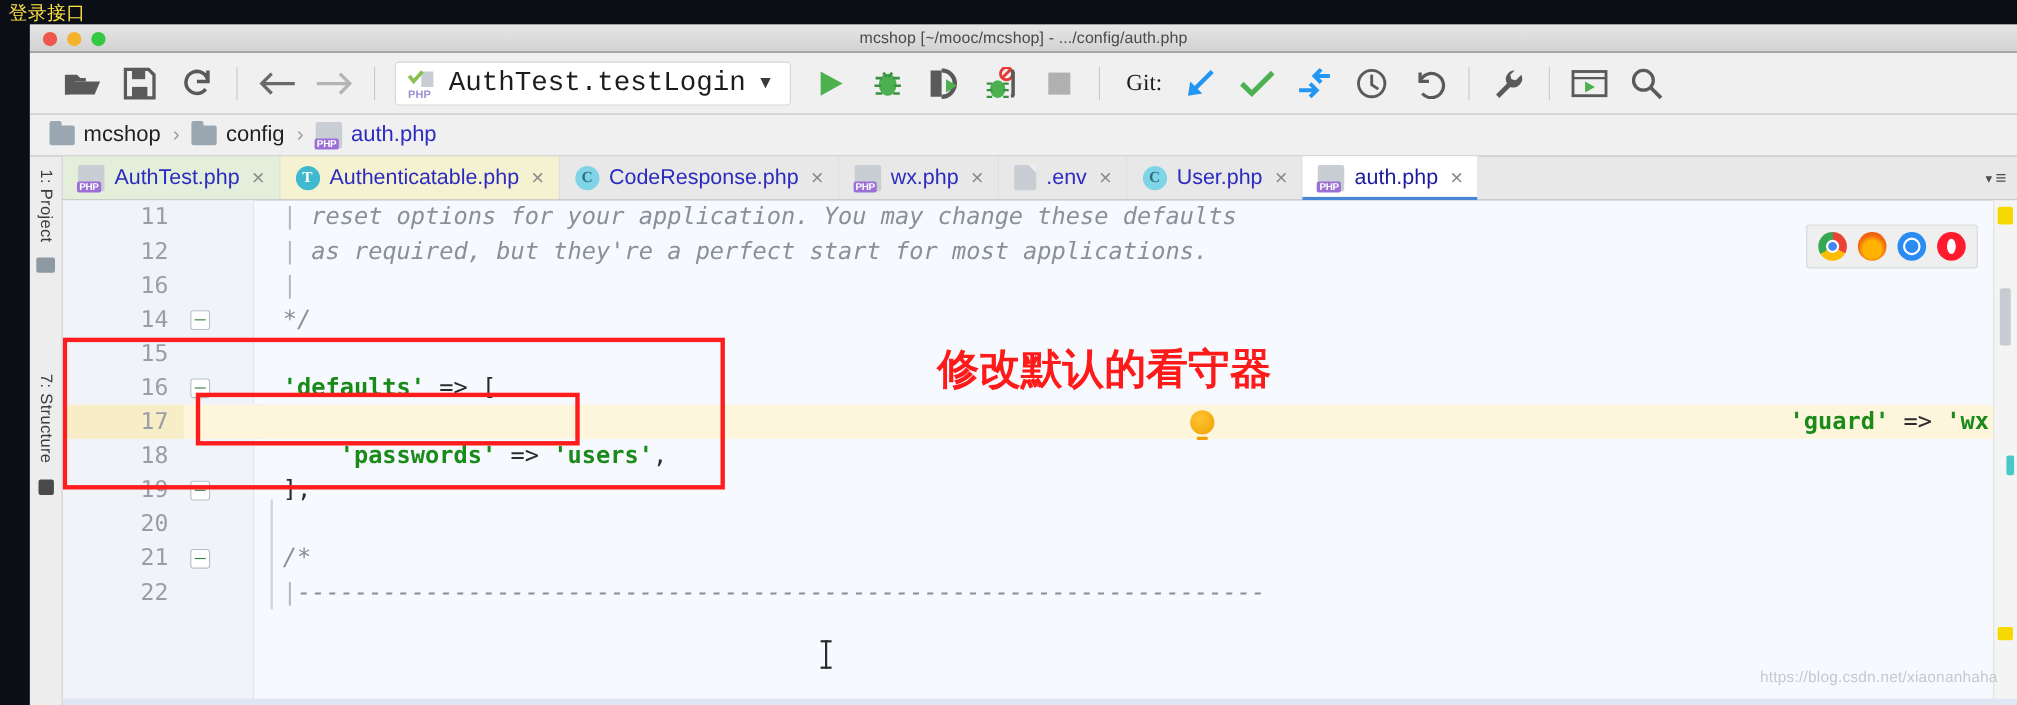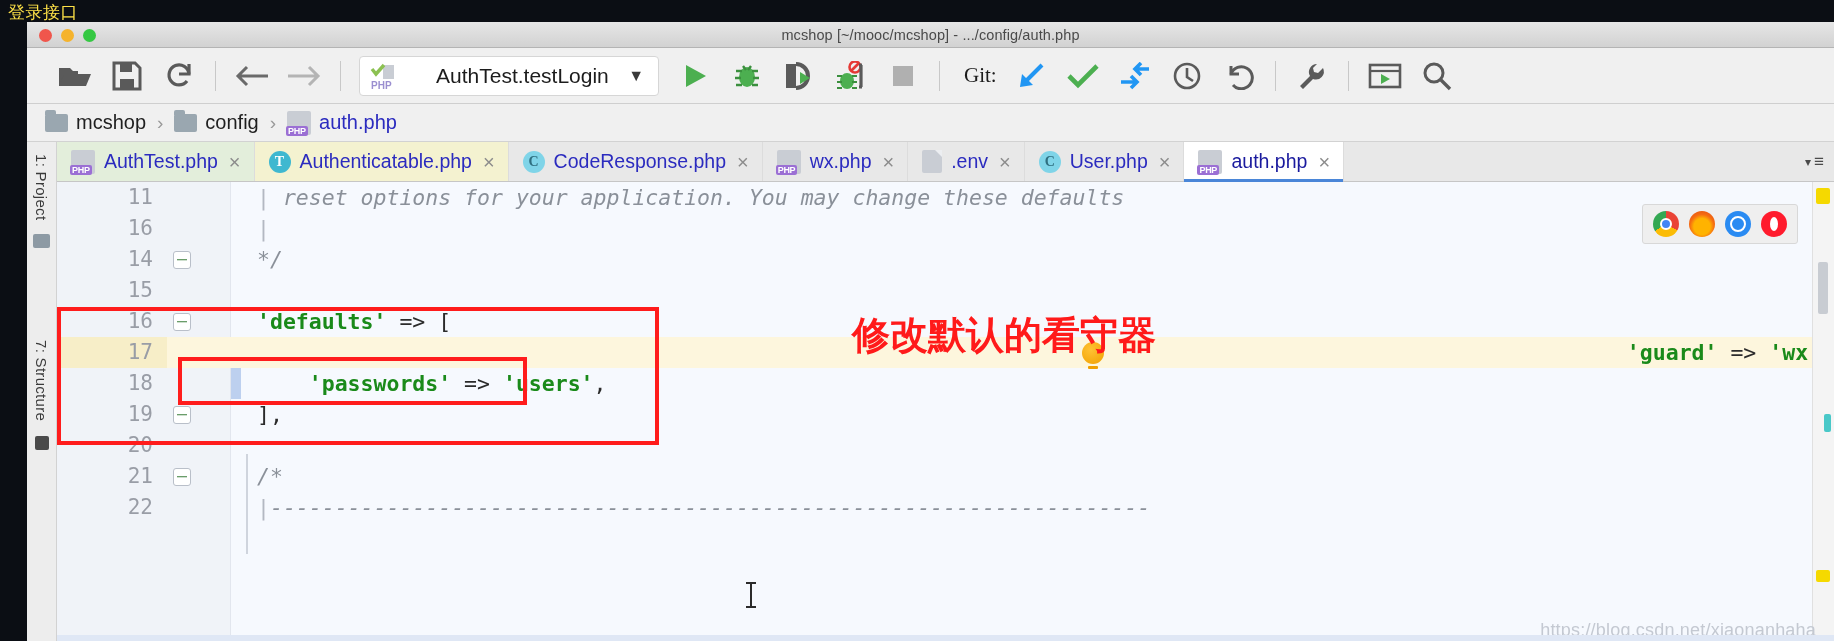--- a/index.html
+++ b/index.html
@@ -60,23 +60,22 @@
   }
   .tb-sep { width: 1px; height: 30px; background: #c8c8c8; margin: 0 10px; }
 
   .run-config {
     display: flex; align-items: center; gap: 10px;
     height: 40px; min-width: 300px;
     background: #ffffff; border: 1px solid #d6d6d6; border-radius: 4px;
     padding: 0 14px 0 10px; margin: 0 10px 0 8px;
   }
   .run-config .label {
-    font-size: 21px; color: #1c1c1c; white-space: nowrap;
-    font-family: Liberation Sans, sans-serif;
-    margin-left: 28px;
+    font-size: 25px; color: #1c1c1c; white-space: nowrap;
+    font-family: Liberation Mono, monospace;
   }
   .php-badge { position: relative; width: 28px; height: 30px; flex: 0 0 28px; }
 
   .git-label {
     font-size: 21px; color: #1c1c1c; margin: 0 8px 0 14px;
     font-family: "Liberation Serif", serif;
   }
 
   
   .breadcrumb {
@@ -245,22 +244,22 @@
     position: absolute; right: 0; top: 0; bottom: 0; width: 22px;
     background: #f4f4f4; border-left: 1px solid #e0e0e0;
   }
   .mk { position: absolute; right: 4px; width: 14px; border-radius: 2px; }
   .mk.warn { background: #f5d900; }
   .mk.thumb { background: #c8ccd2; width: 10px; right: 6px; }
   .mk.teal { background: #49c8c8; width: 7px; right: 3px; }
 
   
   .watermark {
-    position: absolute; right: 18px; bottom: 0;
-    color: #c4c9d2; font-size: 18px; letter-spacing: .2px; text-align: right;
+    position: absolute; right: 18px; bottom: 18px;
+    color: #c4c9d2; font-size: 14px; letter-spacing: .2px; text-align: right;
   }
   
   .bottom-strip { position:absolute; left:0; right:0; bottom:0; height:6px; background:#dfe7f5; }
 </style>
 </head>
 <body>
 
 <div id="root">
 
   <div class="page-caption">登录接口</div>
@@ -515,20 +514,26 @@
 
           <div class="code-lines">
 
             <div class="cline">
               <span class="lnum-wrap">11</span>
               <span class="fold-col"></span>
               <span class="gut-icon"></span>
               <span class="code-txt"><span class="pipe">|</span><span class="cm"> reset options for your application. You may change these defaults</span></span>
             </div>
 
+            <div class="cline">
+              <span class="lnum-wrap">12</span>
+              <span class="fold-col"></span>
+              <span class="gut-icon"></span>
+              <span class="code-txt"><span class="pipe">|</span><span class="cm"> as required, but they're a perfect start for most applications.</span></span>
+            </div>
 
             <div class="cline">
               <span class="lnum-wrap">16</span>
               <span class="fold-col"></span>
               <span class="gut-icon"></span>
               <span class="code-txt"><span class="pipe">|</span></span>
             </div>
 
             <div class="cline">
               <span class="lnum-wrap">14</span>

